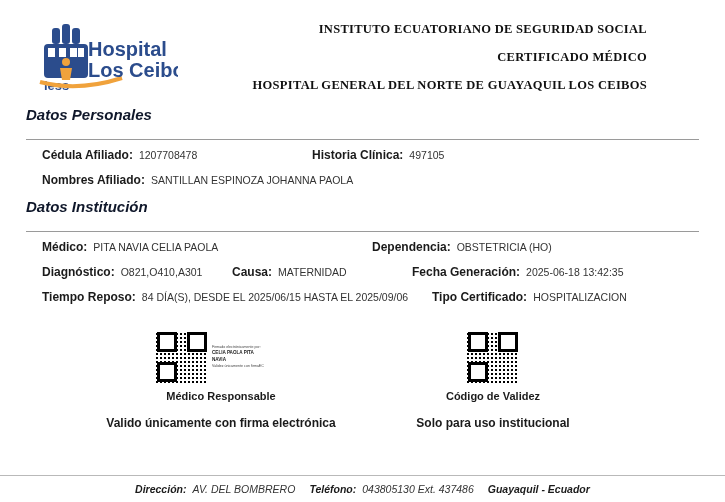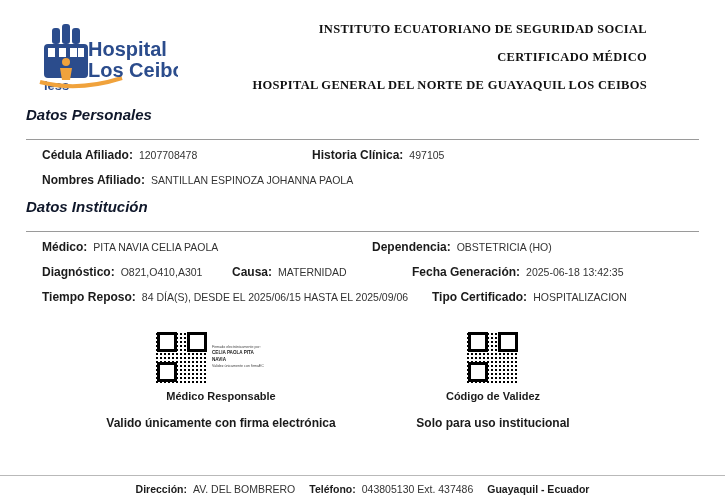--- a/index.html
+++ b/index.html
@@ -170,20 +170,21 @@
     position: absolute;
     left: 0;
     right: 0;
     bottom: 0;
     height: 26px;
     border-top: 1px solid #b9b9b9;
     display: flex;
     align-items: center;
     justify-content: center;
     font-size: 10.5px;
+    font-style: italic;
   }
   .footer .f-lbl { font-weight: bold; margin-right: 6px; }
   .footer .f-val { margin-right: 14px; color: #333; text-align: center; }
   .footer .f-plain { font-weight: bold; }
 </style>
 </head>
 <body>
 
 <div class="page">
 

